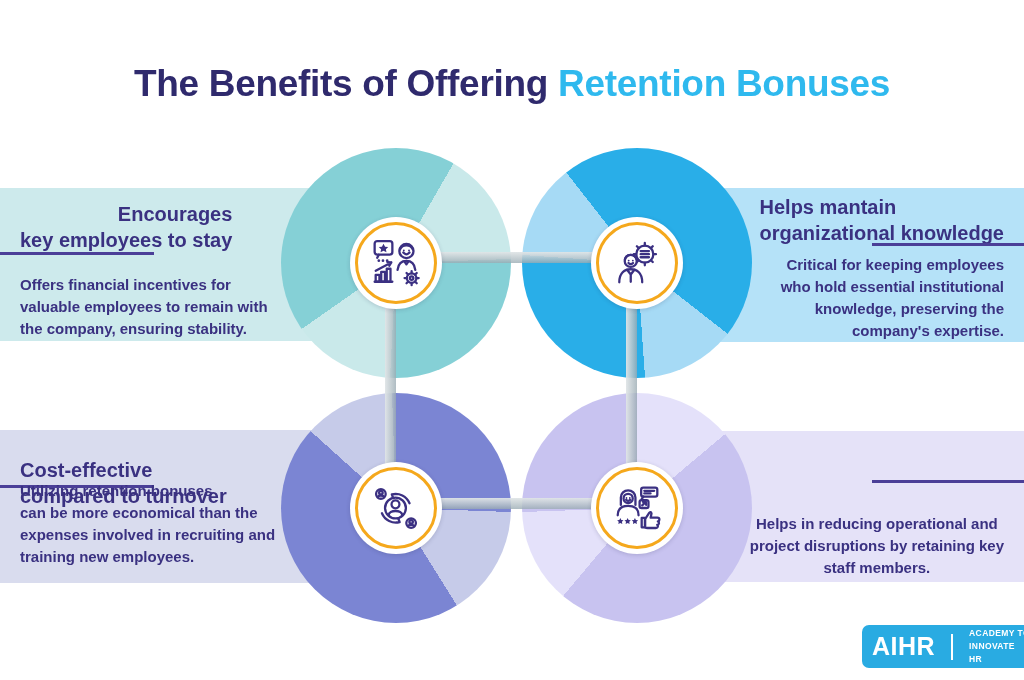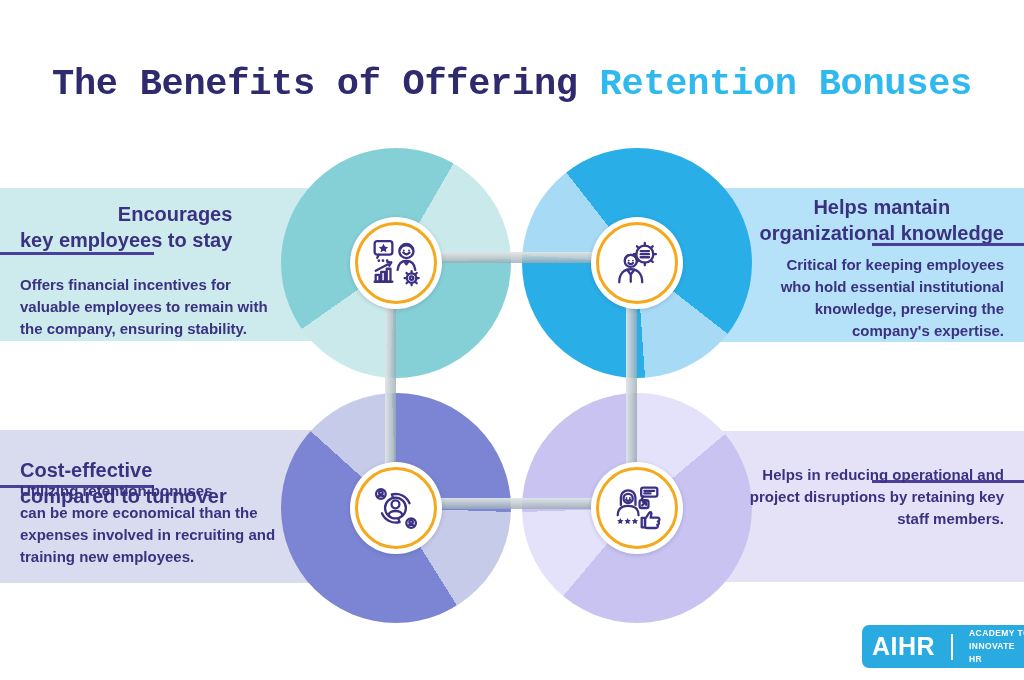--- a/index.html
+++ b/index.html
@@ -1,20 +1,20 @@
 <!DOCTYPE html>
 <html><head>
 <meta charset="utf-8">
 <style>
   html,body{margin:0;padding:0;background:#fff;}
   #canvas{position:relative;width:1024px;height:680px;background:#ffffff;overflow:hidden;
           font-family:"Liberation Sans",sans-serif;}
   
   .title{position:absolute;top:38px;left:0;width:100%;text-align:center;
-         font-size:37px;font-weight:800;letter-spacing:-0.3px;color:#2f2a6d;font-family:Liberation Mono, monospace;}
+         font-size:37px;font-weight:800;letter-spacing:-0.3px;color:#2f2a6d;}
   .title .accent{color:#2fb9ee;}
   
   .band{position:absolute;z-index:1;}
   .band-tl{left:0;top:188px;width:400px;height:153px;background:#cdeaec;}
   .band-tr{left:628px;top:188px;width:396px;height:154px;background:#b5e2f8;}
   .band-bl{left:0;top:430px;width:400px;height:153px;background:#d9dcee;}
   .band-br{left:628px;top:431px;width:396px;height:151px;background:#e5e2f8;}
   
   .bigc{position:absolute;width:230px;height:230px;border-radius:50%;z-index:2;}
   .circ-tl{left:281px;top:148px;
@@ -46,27 +46,27 @@
   .hub-bl{left:350px;top:462px;} .hub-br{left:591px;top:462px;}
   .ring{width:76px;height:76px;border:3.5px solid #f5a81c;border-radius:50%;
         display:flex;align-items:center;justify-content:center;}
   .icon{width:50px;height:50px;stroke:#3b3082;fill:none;stroke-width:2.2;
         stroke-linecap:round;stroke-linejoin:round;}
   .icon .fill{fill:#3b3082;stroke:none;}
   
   .pre{white-space:pre-line;}
   .head{position:absolute;z-index:5;font-size:20px;line-height:26px;font-weight:800;color:#3a3181;}
   .h-tl{left:20px;top:201px;text-align:right;} .h-bl{left:20px;top:457px;}
-  .h-tr{right:20px;top:194px;text-align:center;} .h-br{right:20px;top:452px;text-align:right;}
+  .h-tr{right:20px;top:194px;text-align:left;} .h-br{right:20px;top:452px;text-align:right;}
   .rule{position:absolute;z-index:5;height:3px;background:#4b3f98;}
   .rule-tl{left:0;top:252px;width:154px;} .rule-bl{left:0;top:485px;width:154px;}
   .rule-tr{left:872px;top:243px;width:152px;} .rule-br{left:872px;top:480px;width:152px;}
   .bodytxt{position:absolute;z-index:5;font-size:15px;line-height:22px;font-weight:700;color:#3a3181;}
   .b-tl{left:20px;top:274px;} .b-bl{left:20px;top:480px;}
-  .b-tr{right:20px;top:254px;text-align:right;} .b-br{right:20px;top:464px;text-align:right;}
+  .b-tr{right:20px;top:254px;text-align:right;} .b-br{right:20px;top:513px;text-align:center;}
   
   .logo{position:absolute;left:862px;top:625px;width:178px;height:43px;background:#29abe2;
         border-radius:7px;z-index:6;display:flex;align-items:center;padding:0 10px;
         box-sizing:border-box;gap:16px;}
   .logo-name{font-size:25px;font-weight:800;color:#fff;letter-spacing:.5px;}
   .logo-div{width:2px;height:26px;background:#fff;}
   .logo-tag{font-size:8.5px;line-height:13px;font-weight:700;color:#fff;letter-spacing:.4px;}
 </style>
 </head>
 <body>

